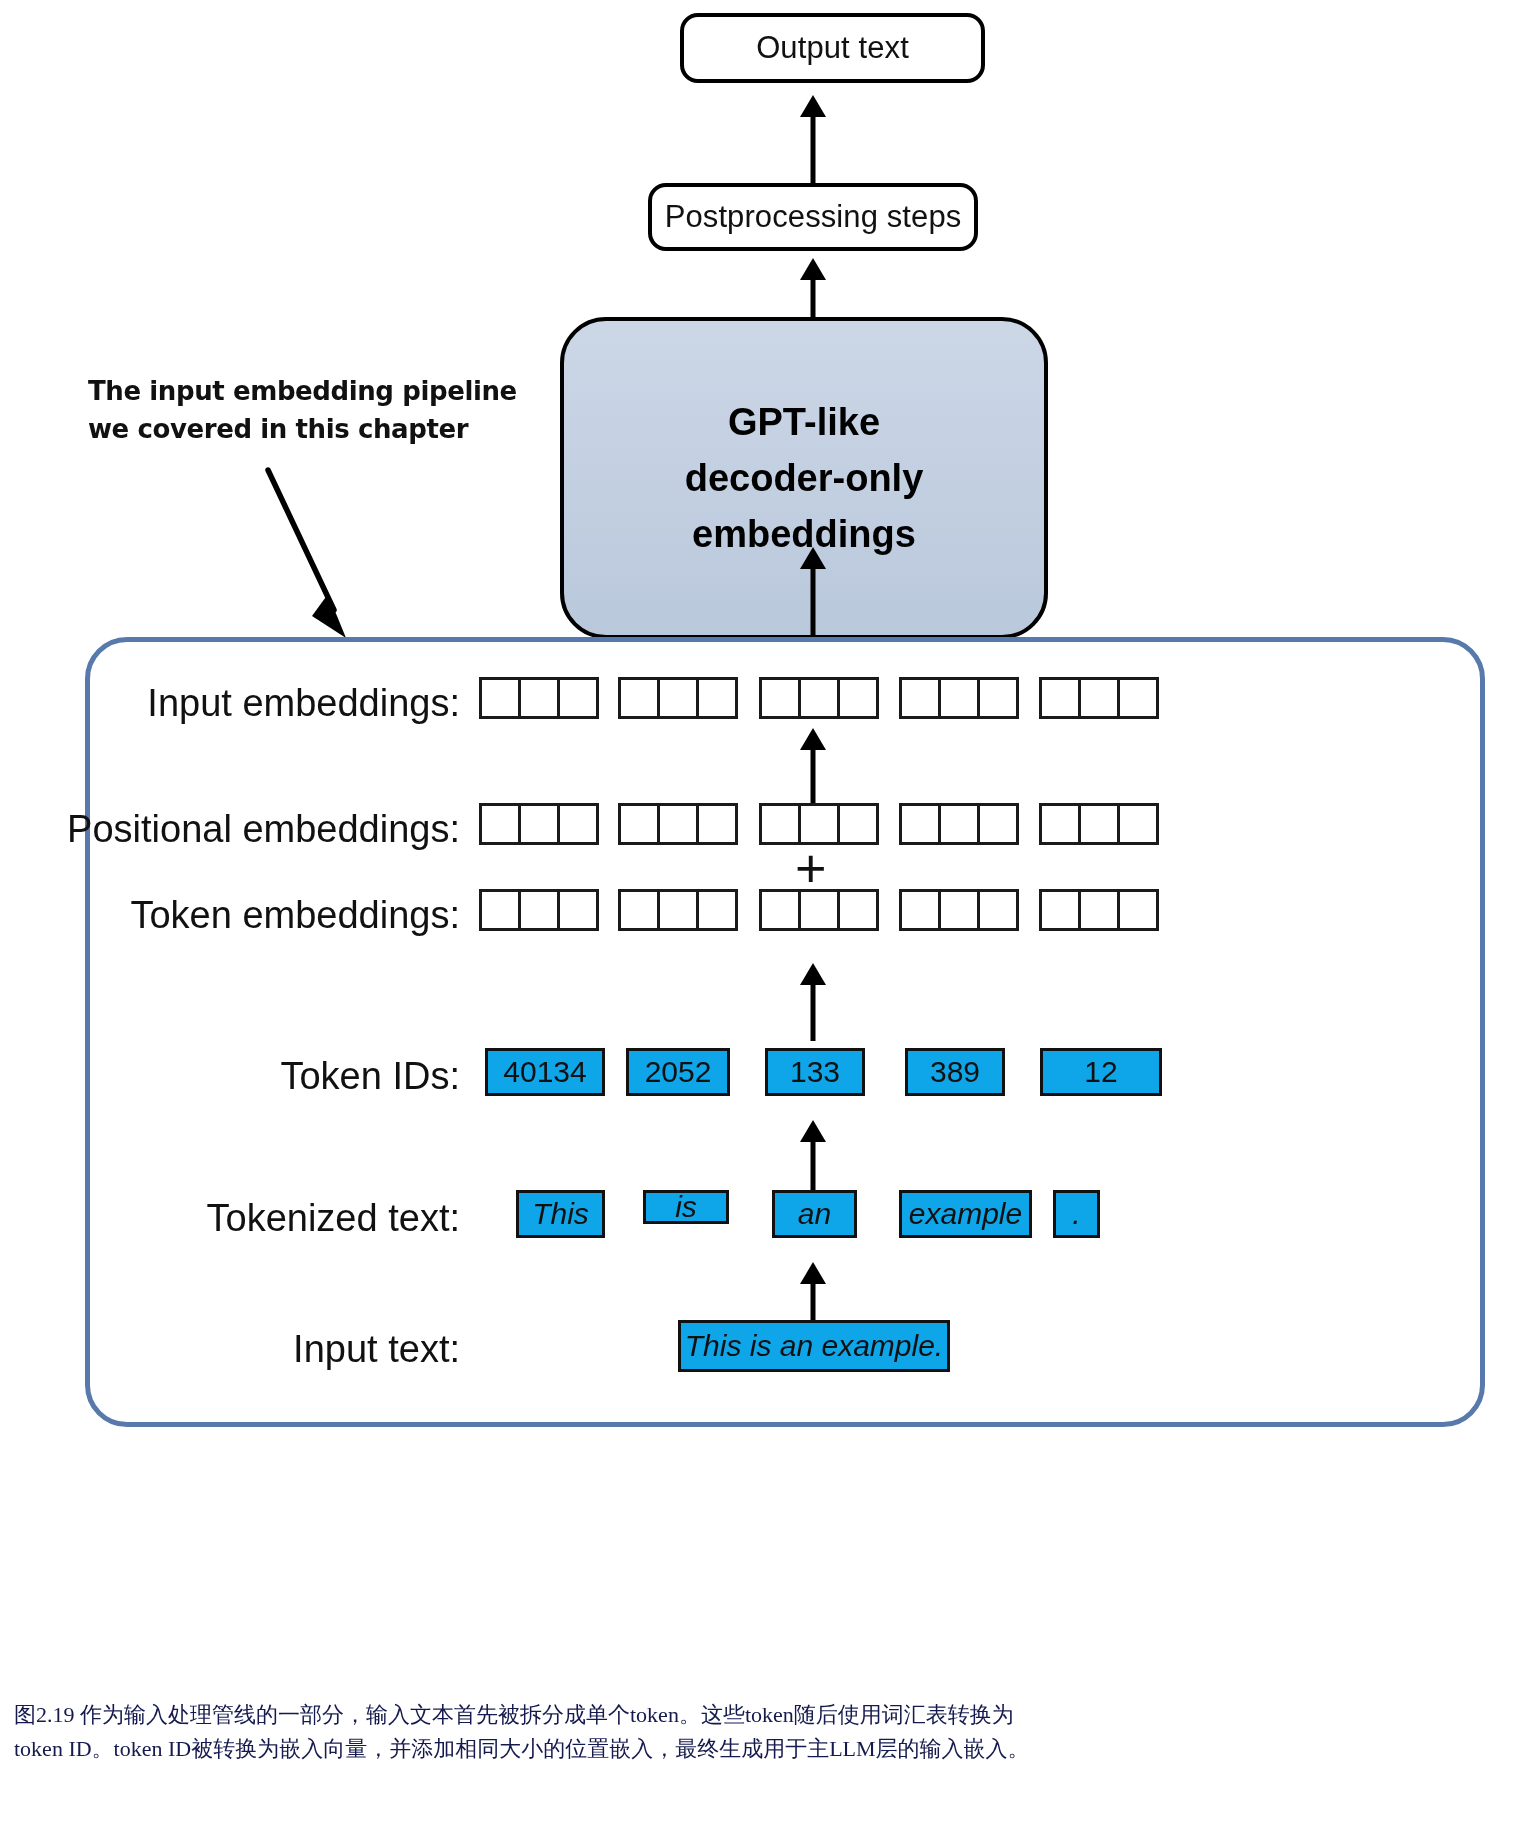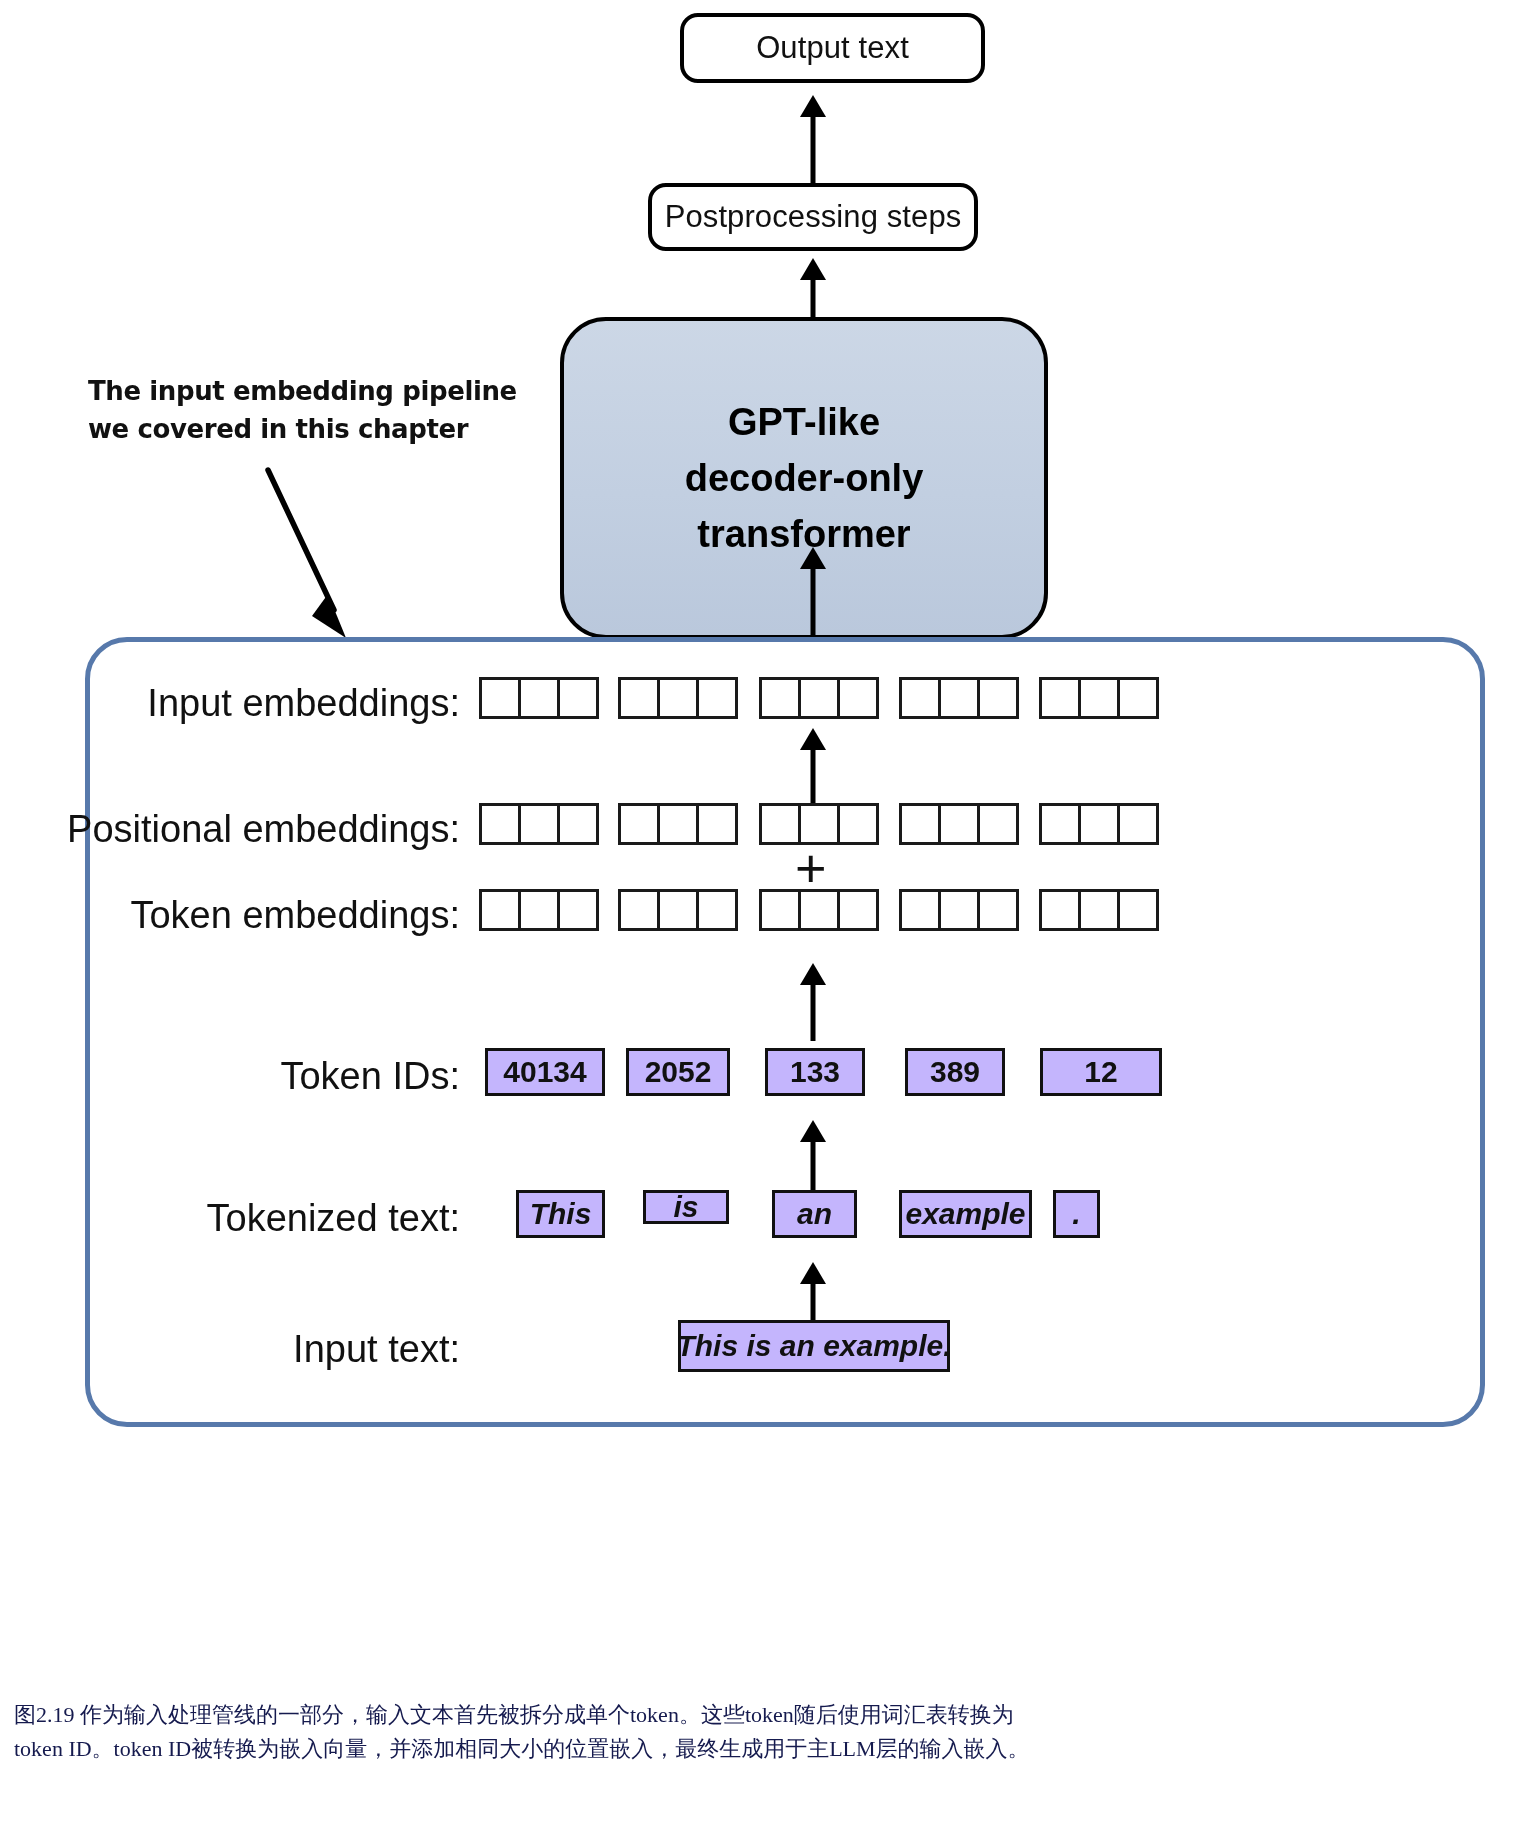--- a/index.html
+++ b/index.html
@@ -95,28 +95,27 @@
     border: 3px solid #1a1a1a;
     background: #fff;
     margin-right: -3px;
   }
   .cell:last-child { margin-right: 0; }
 
   
   .vbox {
     position: absolute;
     border: 3px solid #111;
-    background: #c4b5fd;
+    background: #0ea5e9;
     display: flex;
     align-items: center;
     justify-content: center;
     font-size: 30px;
     color: #111;
     white-space: nowrap;
-    font-weight: bold;
   }
   .vbox.italic { font-style: italic; }
 
   
   .plus {
     position: absolute;
     font-size: 54px;
     line-height: 1;
     color: #111;
     font-weight: 400;
@@ -166,21 +165,21 @@
 
   <div class="arrow-up" style="left:798px; top:258px; width:30px; height:62px;">
     <div class="head"></div>
     <div class="shaft" style="top:18px; height:44px;"></div>
   </div>
 
   <div class="gpt-box abs" style="left:560px; top:317px; width:488px; height:322px;">
     <div>
       <div>GPT-like</div>
       <div>decoder-only</div>
-      <div>transformer</div>
+      <div>embeddings</div>
     </div>
   </div>
 
   <div class="arrow-up" style="left:798px; top:547px; width:30px; height:130px;">
     <div class="head"></div>
     <div class="shaft" style="top:18px; height:112px;"></div>
   </div>
 
   <div class="annotation" style="left:88px; top:373px; width:375px;">
     <div>The input embedding pipeline</div>

